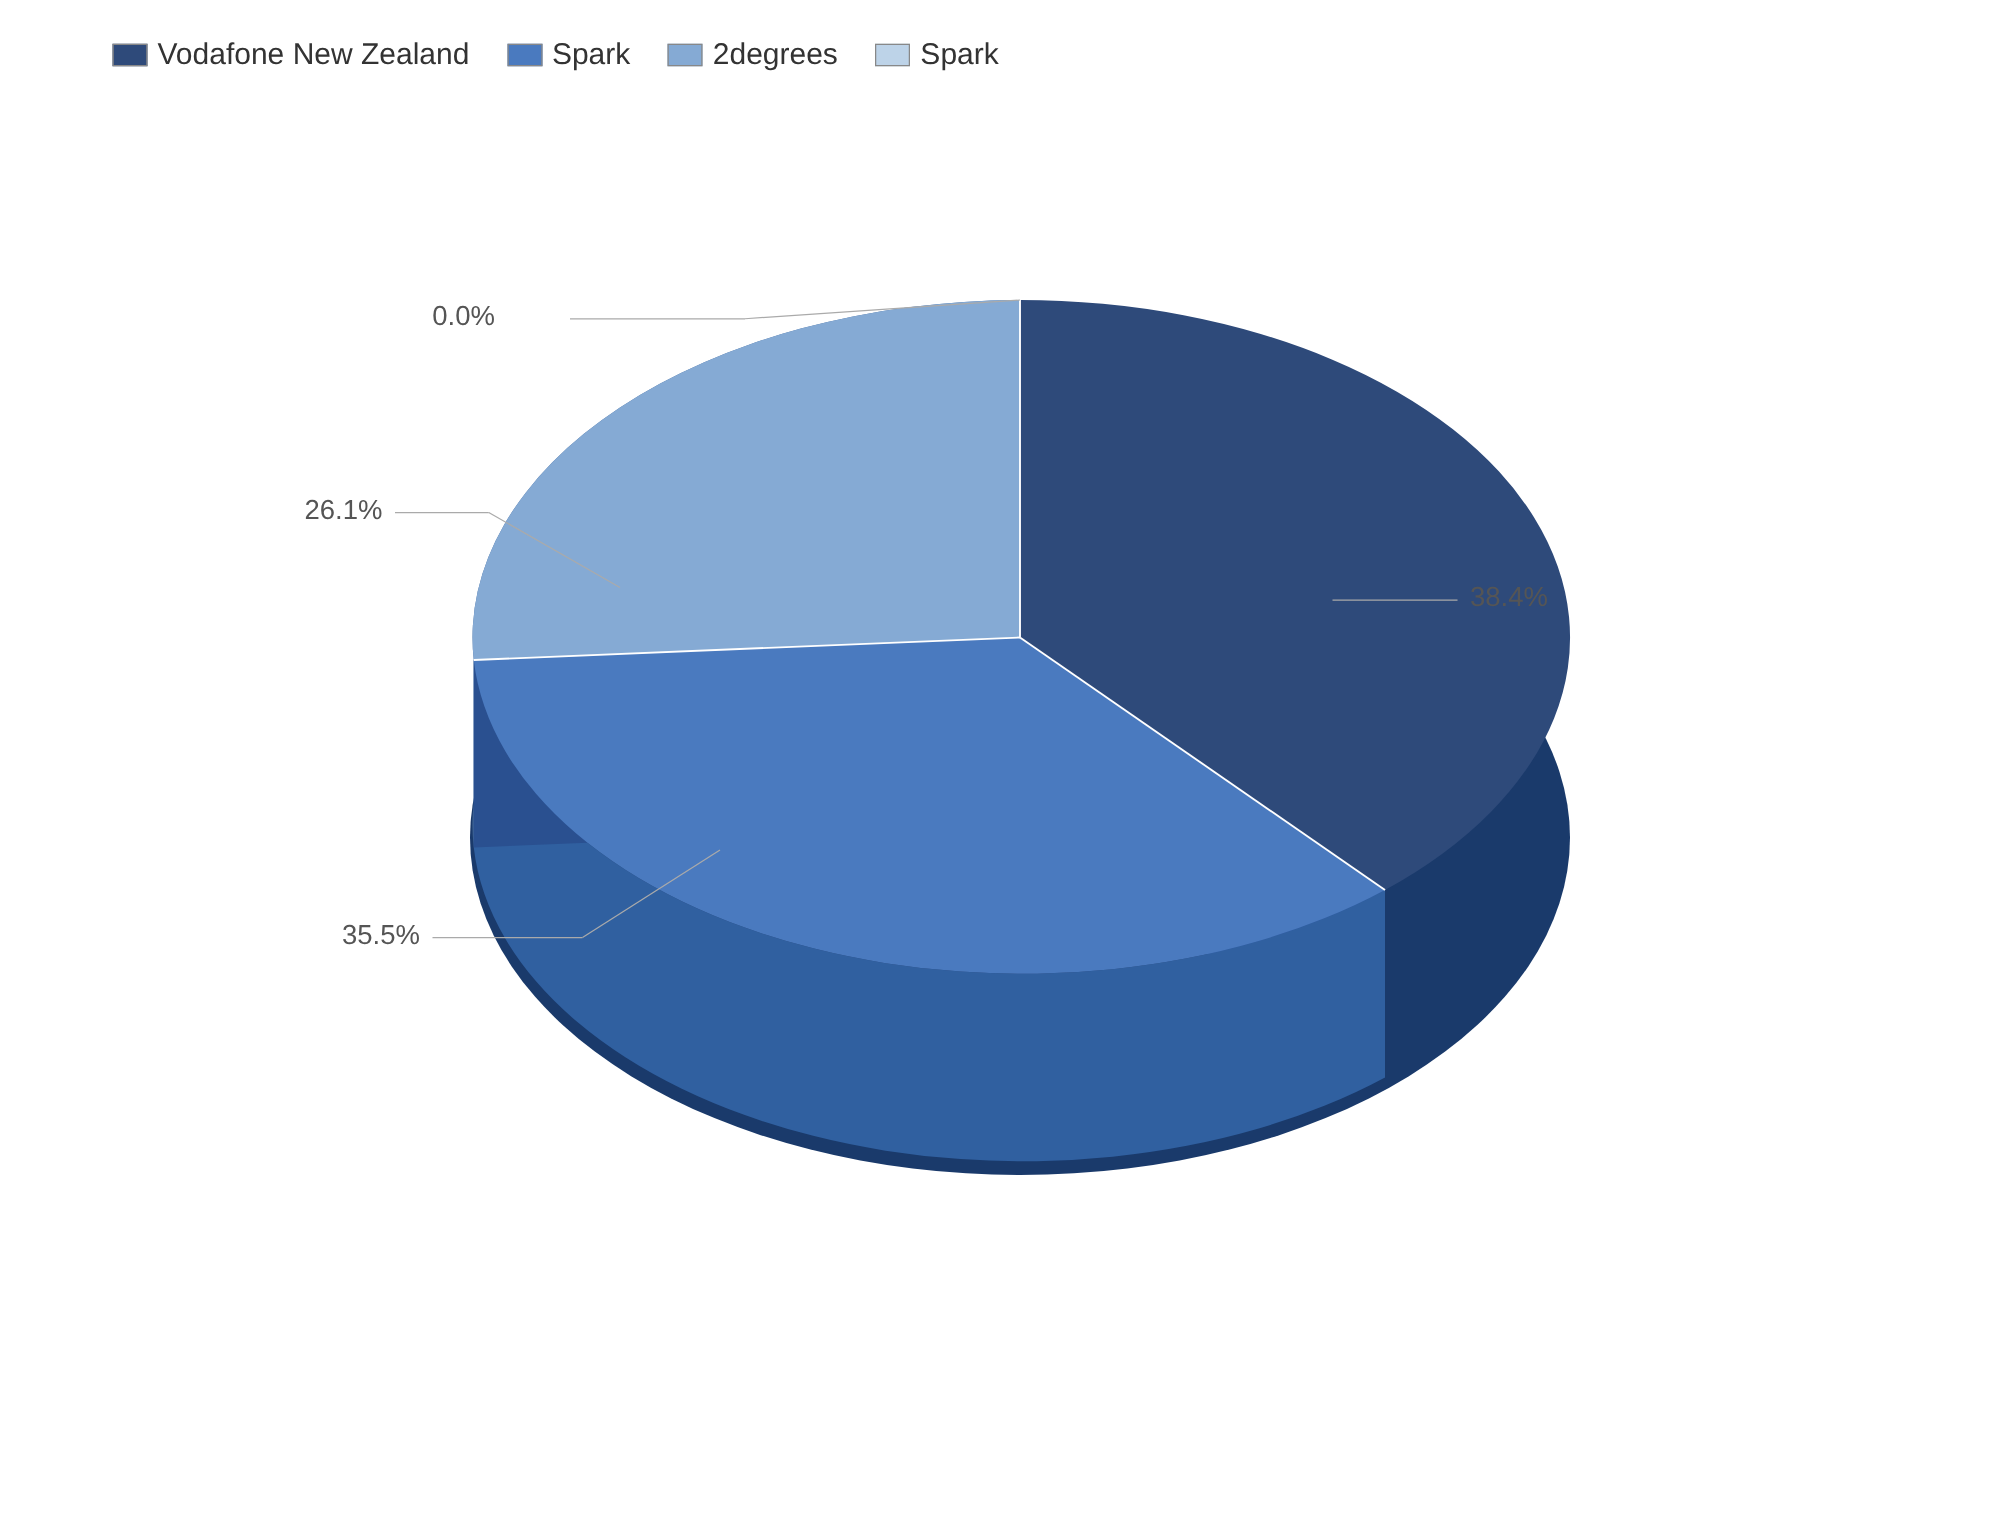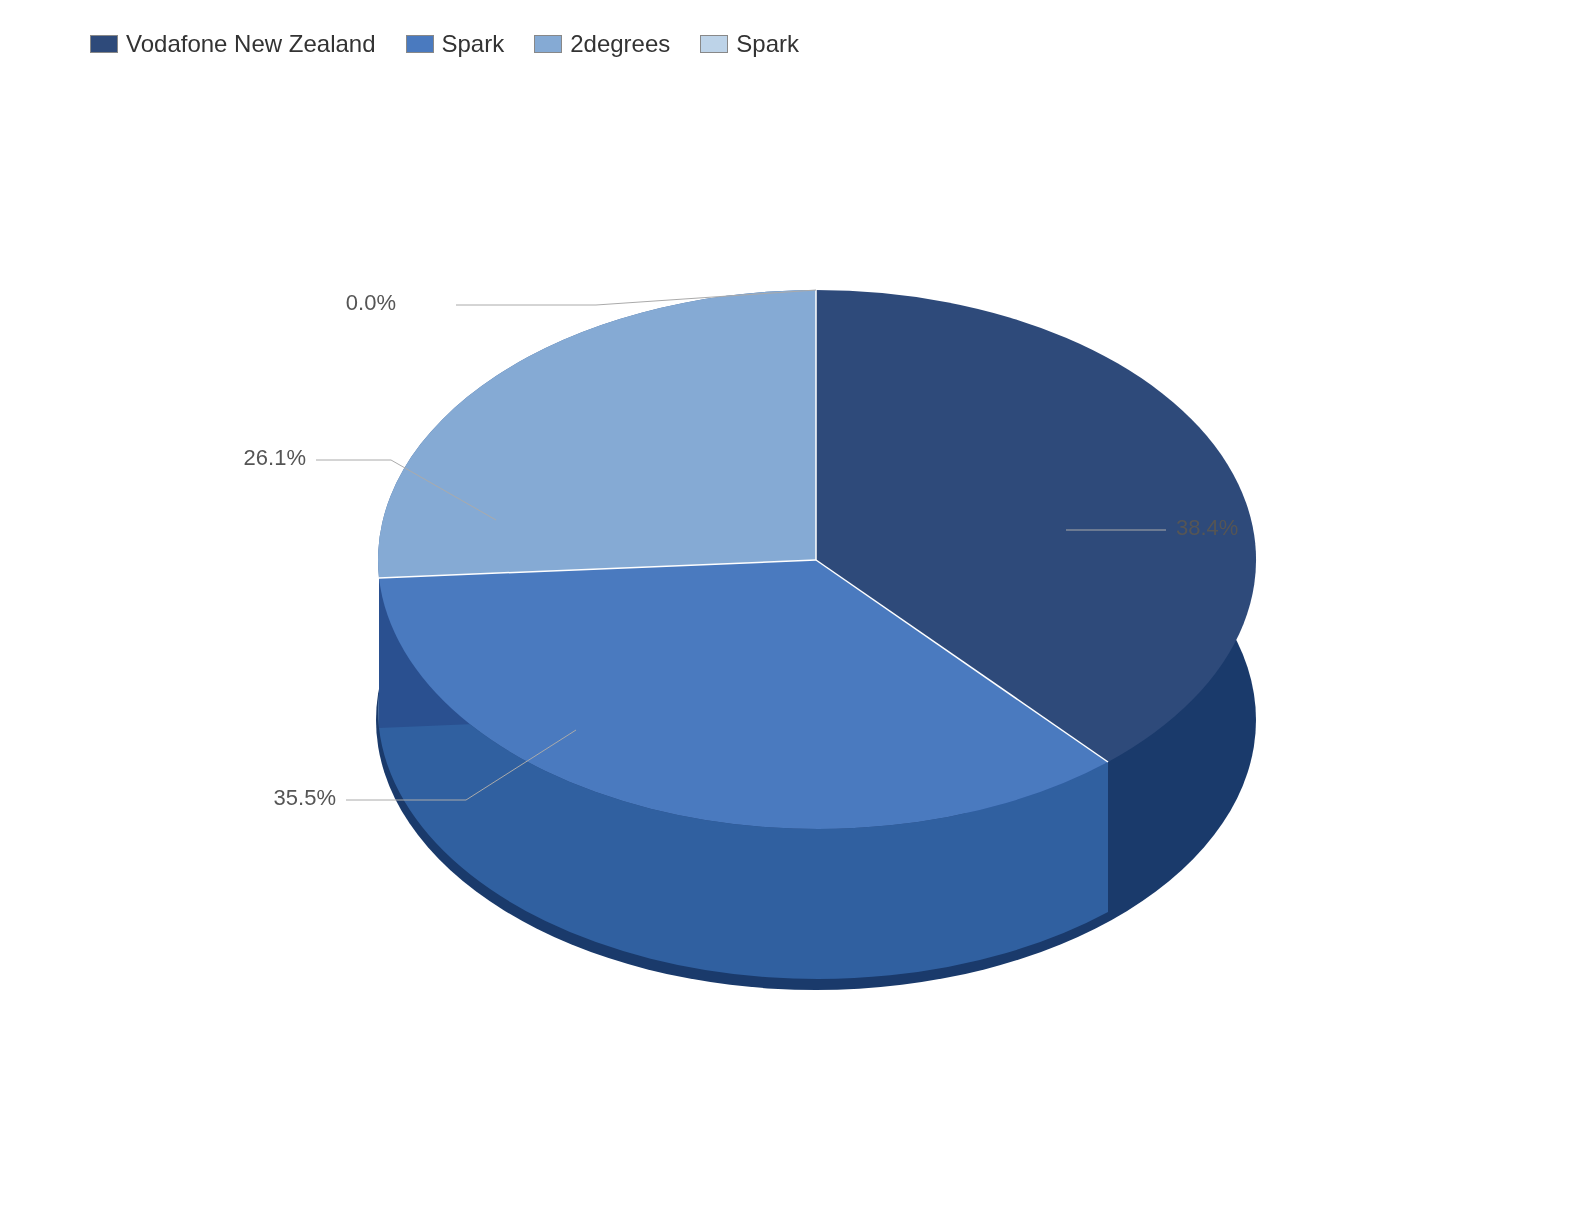--- a/index.html
+++ b/index.html
@@ -41,21 +41,20 @@
       font-size: 24px;
       color: #333;
     }
     .pie-area {
       position: absolute;
       top: 100px;
       left: 0;
       width: 1591px;
       height: 1100px;
       display: flex;
-      align-items: center;
       justify-content: center;
     }
   </style>
 </head>
 <body>
 
 <div class="chart-container">
 
   <div class="legend">
     <div class="legend-item">

